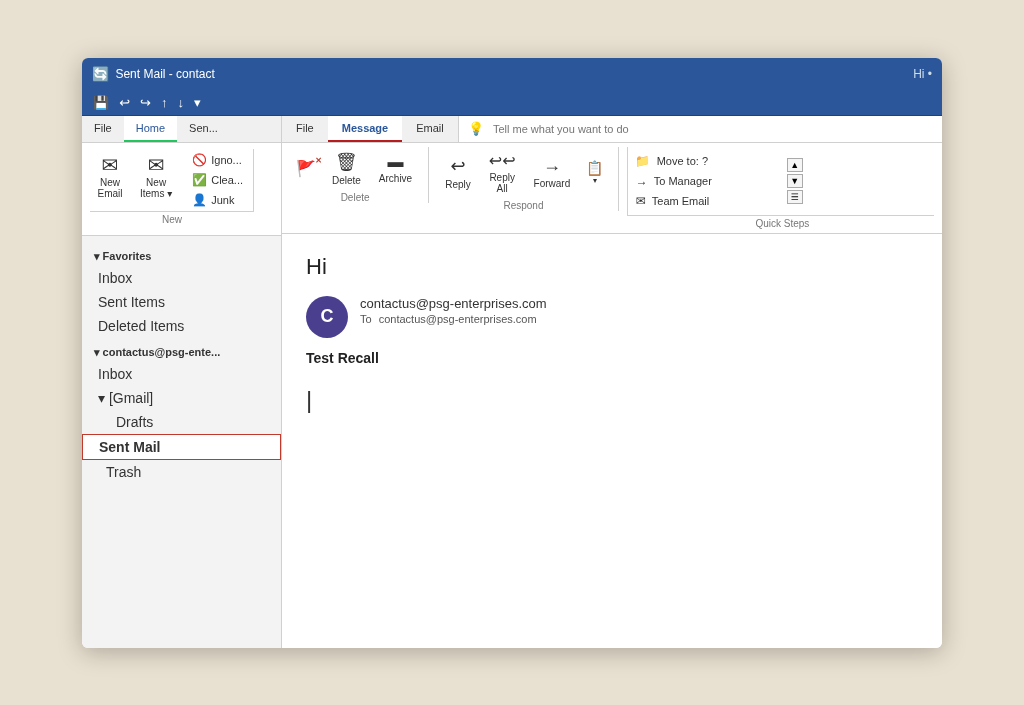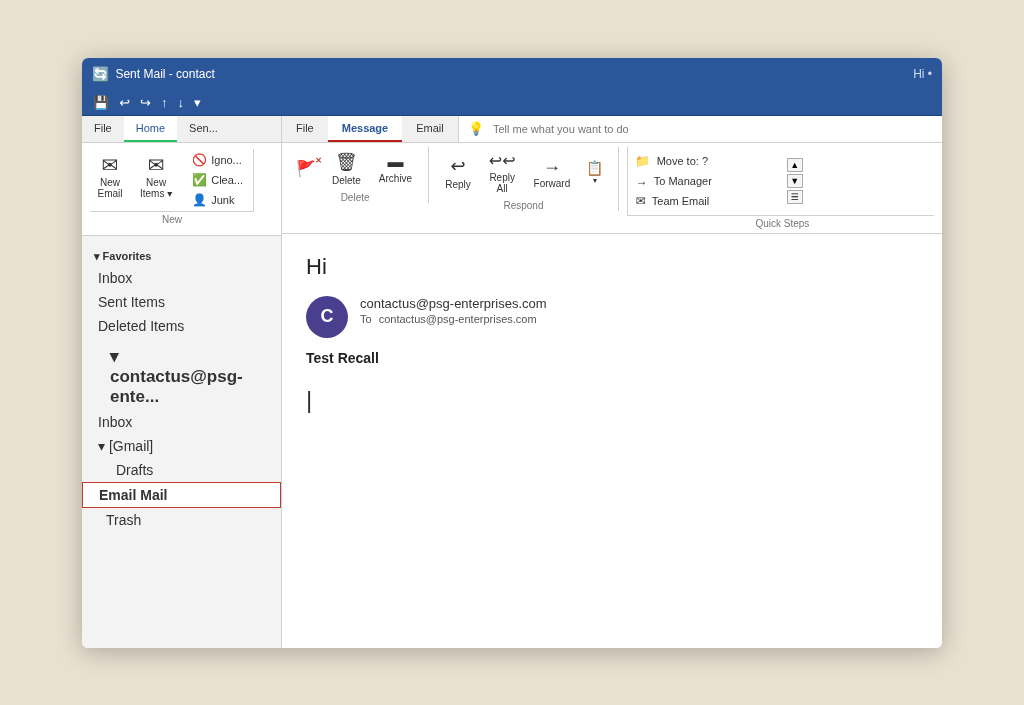--- a/index.html
+++ b/index.html
@@ -150,24 +150,24 @@
       font-size: 14px;
       color: #333;
       cursor: pointer;
     }
     .nav-item.active {
       background: #fff;
       border: 1.5px solid #c0392b;
       font-weight: 600;
     }
     .nav-subsection-title {
-      font-size: 17px;
+      font-size: 11px;
       font-weight: bold;
       color: #333;
-      padding: 8px 28px 3px;
+      padding: 8px 12px 3px;
     }
     
     .right-panel {
       flex: 1;
       display: flex;
       flex-direction: column;
       overflow: hidden;
     }
     
     .msg-ribbon {
@@ -439,21 +439,21 @@
       <div class="sidebar-nav">
         <div class="nav-section-title">▾ Favorites</div>
         <div class="nav-item">Inbox</div>
         <div class="nav-item">Sent Items</div>
         <div class="nav-item">Deleted Items</div>
 
         <div class="nav-subsection-title">▾ contactus@psg-ente...</div>
         <div class="nav-item">Inbox</div>
         <div class="nav-item">▾ [Gmail]</div>
         <div class="nav-item" style="padding-left:24px;margin-left:10px;">Drafts</div>
-        <div class="nav-item active">Email Mail</div>
+        <div class="nav-item active">Sent Mail</div>
         <div class="nav-item" style="padding-left:24px;">Trash</div>
       </div>
     </div>
 
     <div class="right-panel">
 
       <div class="msg-ribbon">
 
         <div class="msg-ribbon-tabs">
           <div class="msg-ribbon-tab">File</div>

